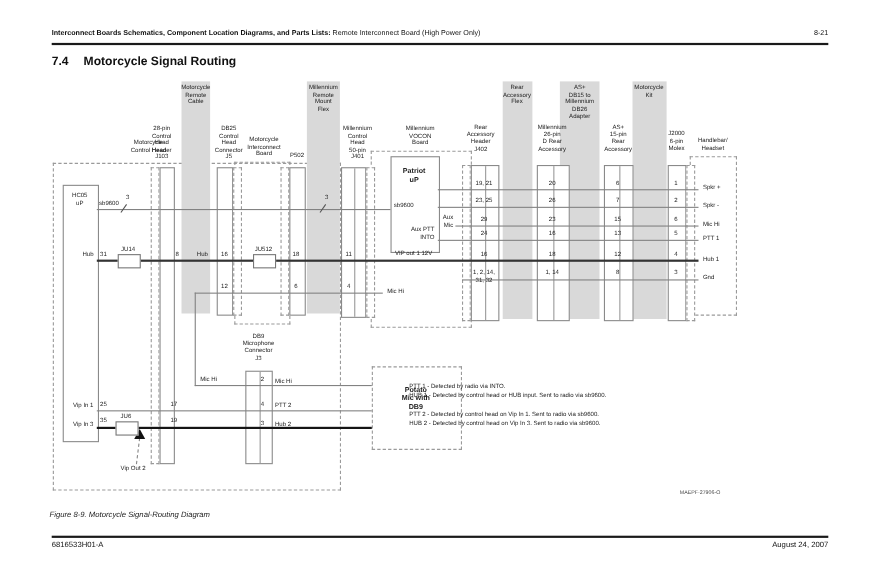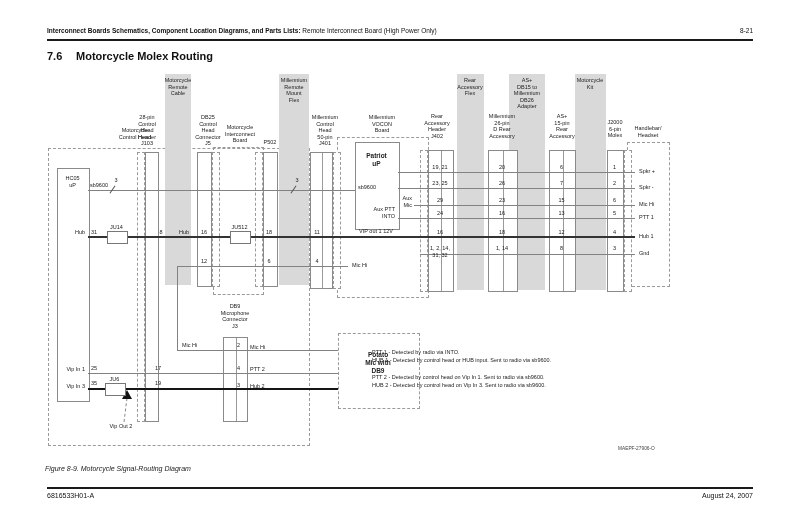--- a/index.html
+++ b/index.html
@@ -28,22 +28,22 @@
   .ftr{position:absolute;font-size:7px;color:#111;z-index:6;}
   .wm{position:absolute;font-size:4.8px;color:#444;z-index:6;}
   .notes{position:absolute;font-size:5.5px;line-height:1.5;white-space:pre-line;color:#222;z-index:6;}
 </style>
 </head>
 <body>
 
 <div class="hdr-txt" style="left:47px;top:27px;width:650px;"><span class="bold">Interconnect Boards Schematics, Component Location Diagrams, and Parts Lists:</span><span> Remote Interconnect Board (High Power Only)</span></div>
 <div class="hdr-txt" style="left:703px;top:27px;width:50px;text-align:right;">8-21</div>
 <div class="rule" style="left:47px;top:39px;width:706px;height:2px;"></div>
-<div class="sec" style="left:47px;top:50px;">7.6</div>
-<div class="sec" style="left:76px;top:50px;">Motorcycle Molex Routing</div>
+<div class="sec" style="left:47px;top:50px;">7.4</div>
+<div class="sec" style="left:76px;top:50px;">Motorcycle Signal Routing</div>
 
 <div class="dbox" style="left:48px;top:148px;width:260px;height:296px;"></div>
 <div class="dbox" style="left:213px;top:147px;width:49px;height:146px;"></div>
 <div class="dbox" style="left:337px;top:137px;width:90px;height:159px;"></div>
 <div class="dbox" style="left:627px;top:142px;width:41px;height:143px;"></div>
 <div class="dbox" style="left:338px;top:333px;width:80px;height:74px;"></div>
 
 <div class="band" style="left:165px;width:26px;height:211px;"></div>
 <div class="band" style="left:279px;width:30px;height:211px;"></div>
 <div class="band" style="left:457px;width:27px;height:216px;"></div>

